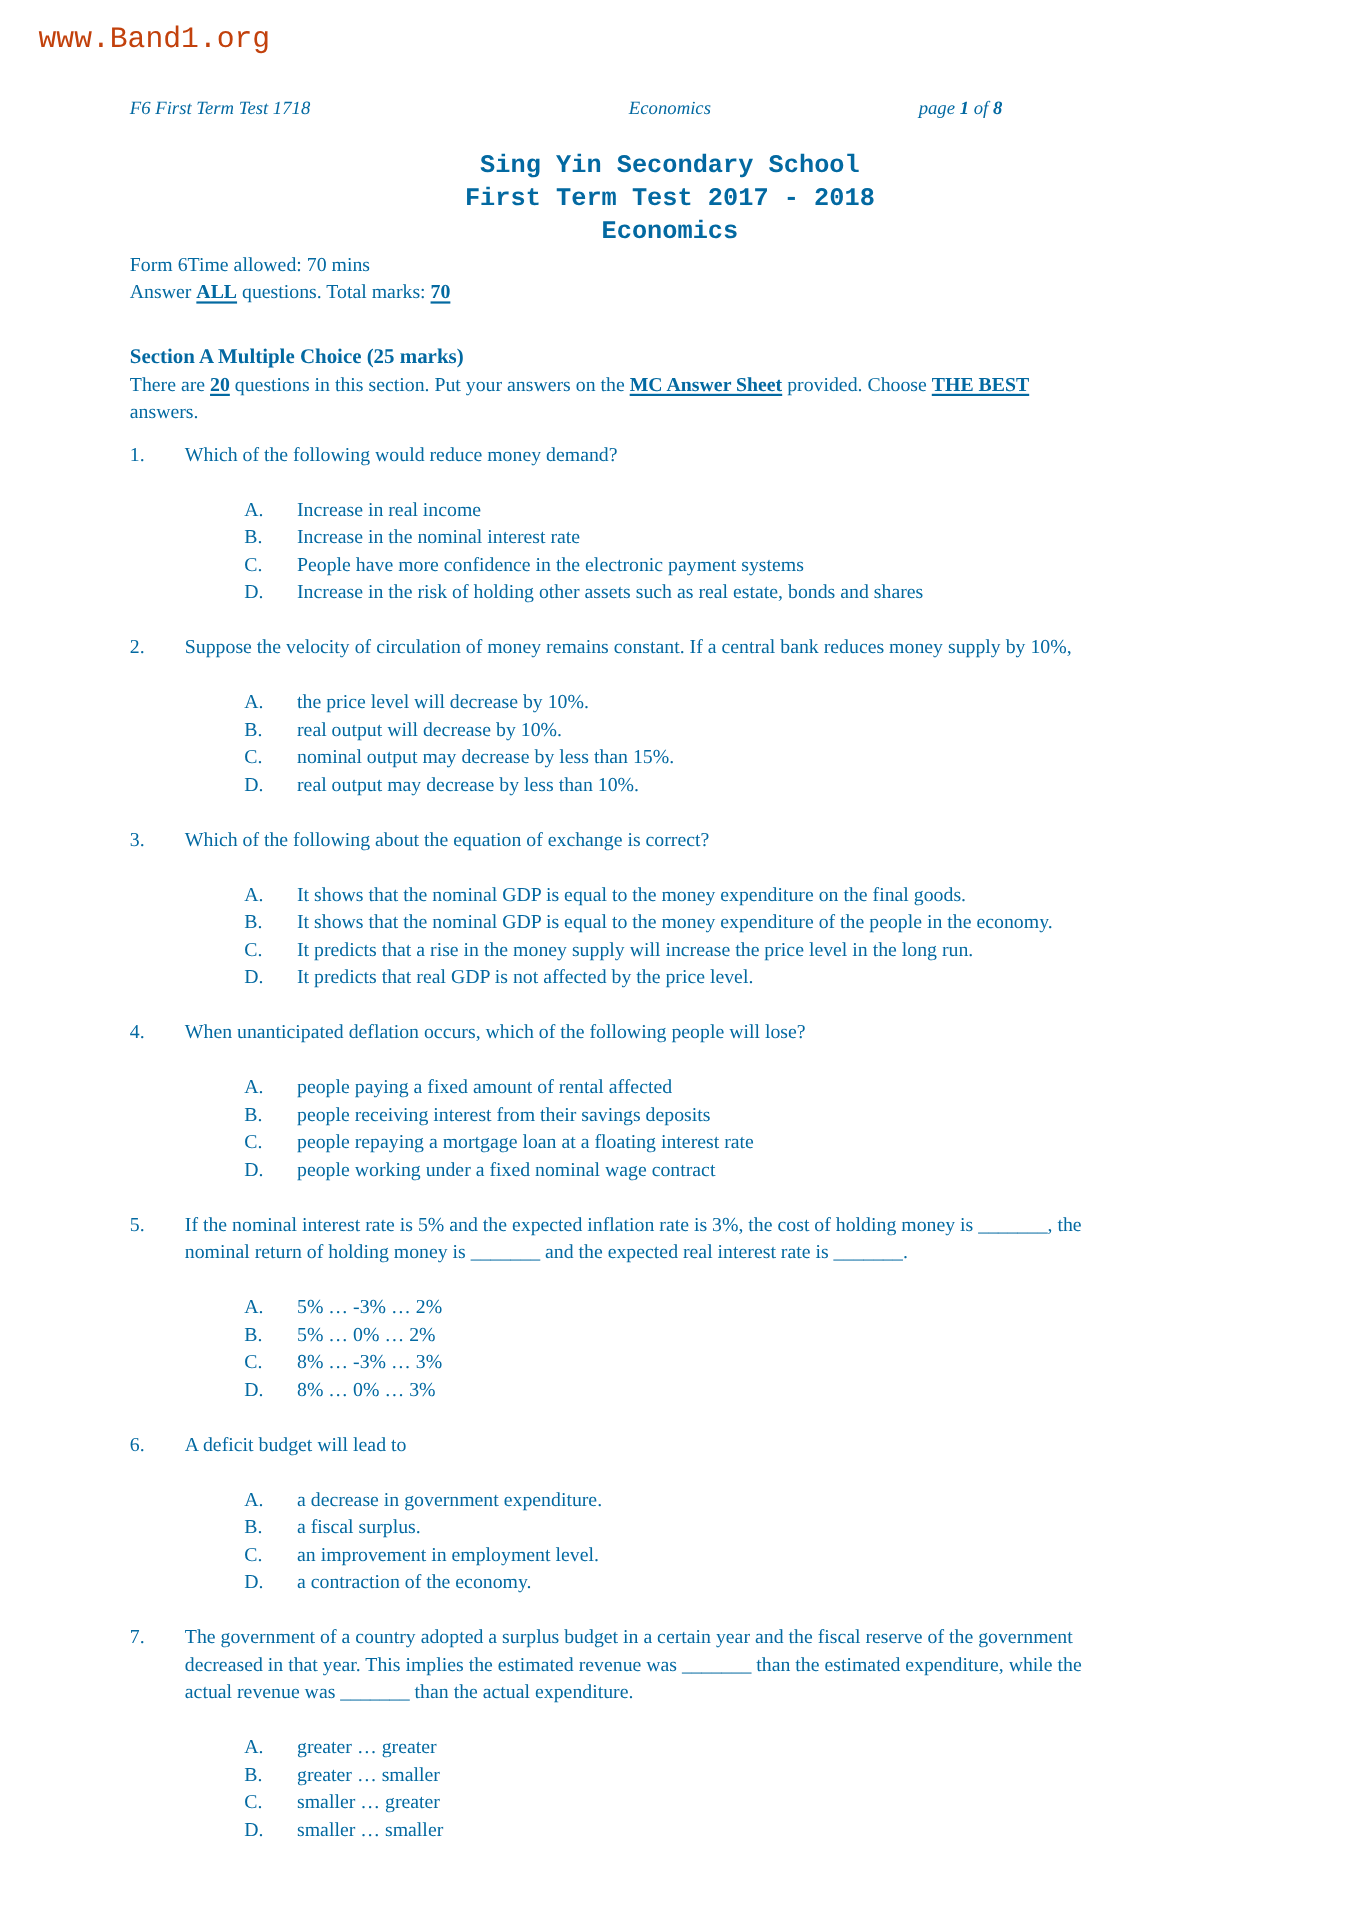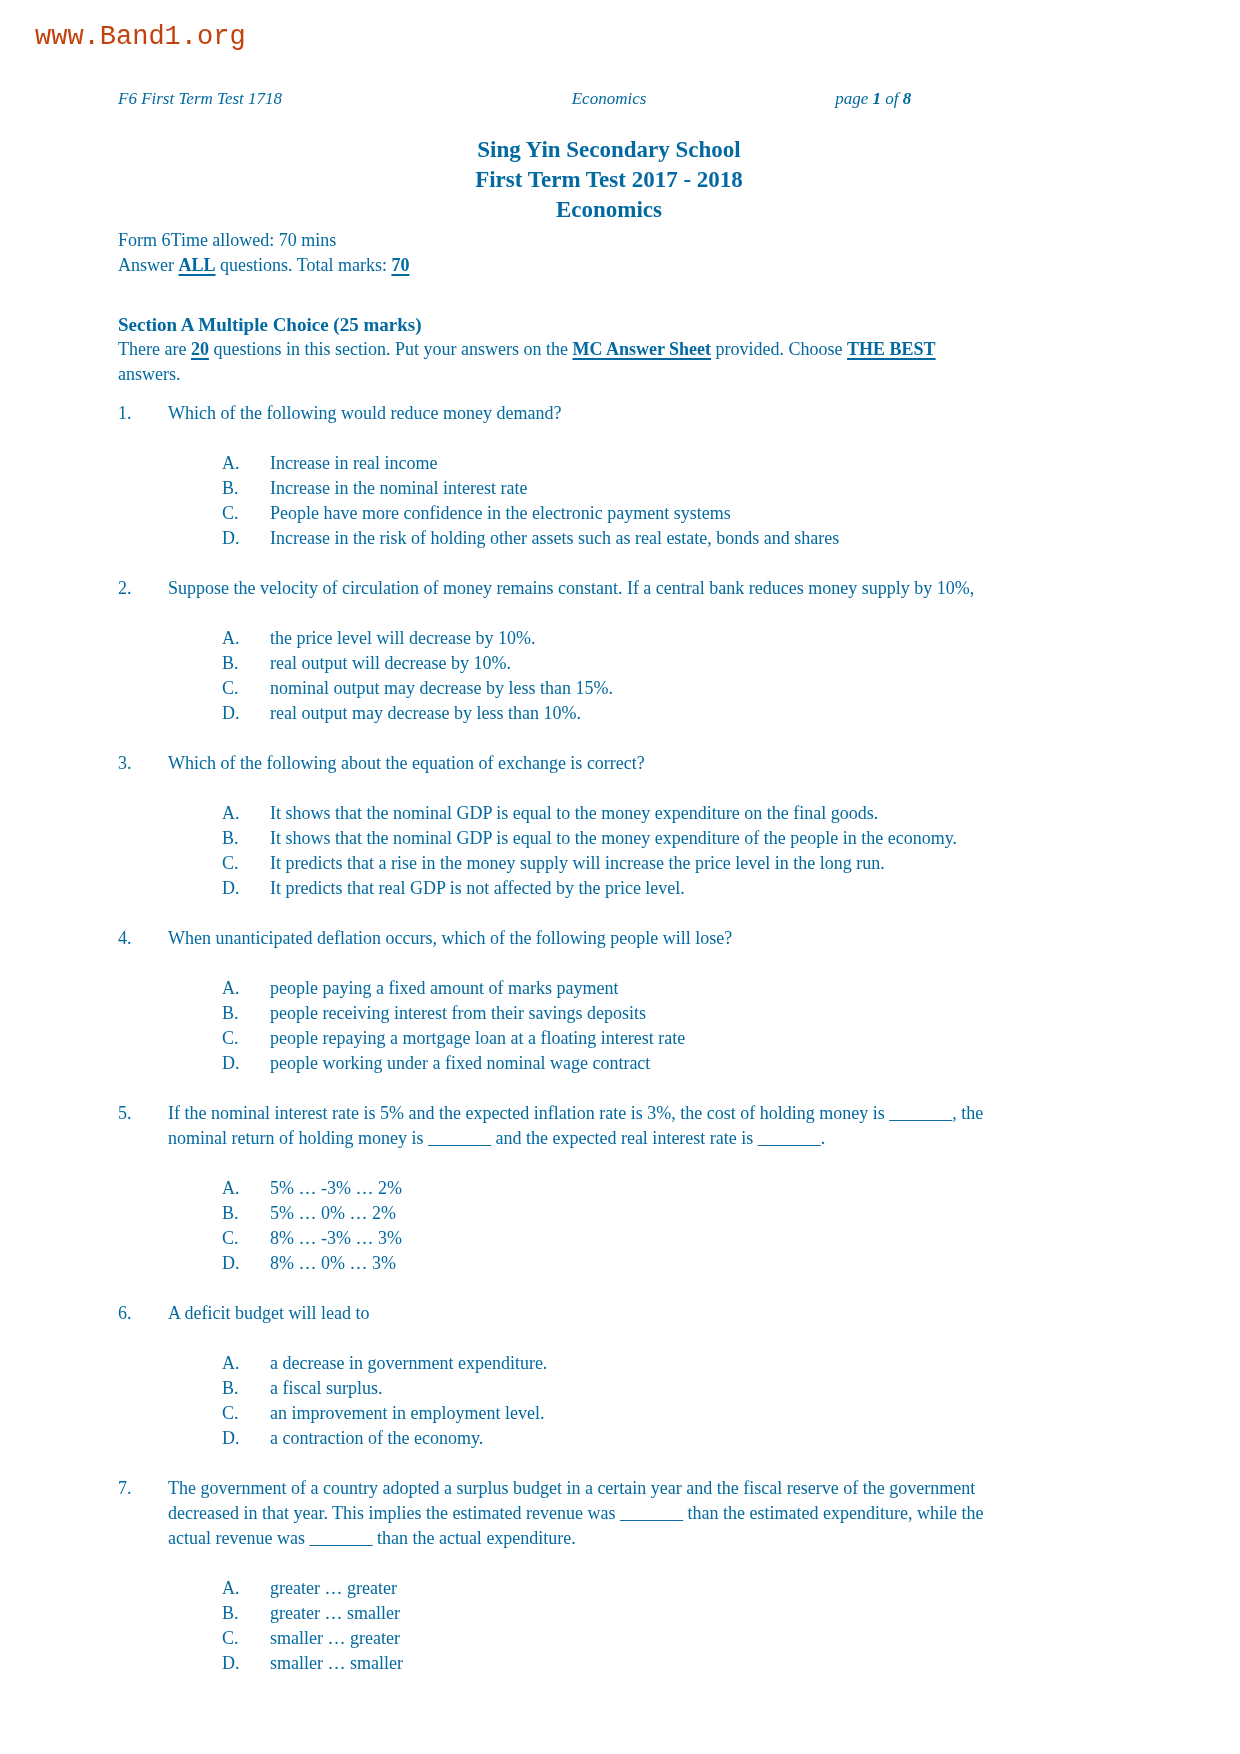--- a/index.html
+++ b/index.html
@@ -37,20 +37,21 @@
     font-size:17px;
   }
   .page-header .ph-center { text-align:center; }
   .page-header .ph-right  { text-align:center; }
   .titles {
     margin-top:24px;
     text-align:center;
     font-weight:bold;
     font-size:23px;
     line-height:30px;
+    font-family:Liberation Mono, monospace;
   }
   .meta-row {
     margin-top:3px;
     display:flex;
   }
   .section-heading {
     margin-top:34px;
     font-weight:bold;
     font-size:19px;
   }
@@ -192,21 +193,21 @@
 
   <div class="q">
     <div class="q-num">4.</div>
     <div class="q-body">
       <div class="q-stem">
               <div class="line">When unanticipated deflation occurs, which of the following people will lose?</div>
             </div>
       <div class="q-opts">
   <div class="opt">
     <div class="opt-letter">A.</div>
-    <div class="opt-text">people paying a fixed amount of marks payment</div>
+    <div class="opt-text">people paying a fixed amount of rental affected</div>
   </div>
 
   <div class="opt">
     <div class="opt-letter">B.</div>
     <div class="opt-text">people receiving interest from their savings deposits</div>
   </div>
 
   <div class="opt">
     <div class="opt-letter">C.</div>
     <div class="opt-text">people repaying a mortgage loan at a floating interest rate</div>

